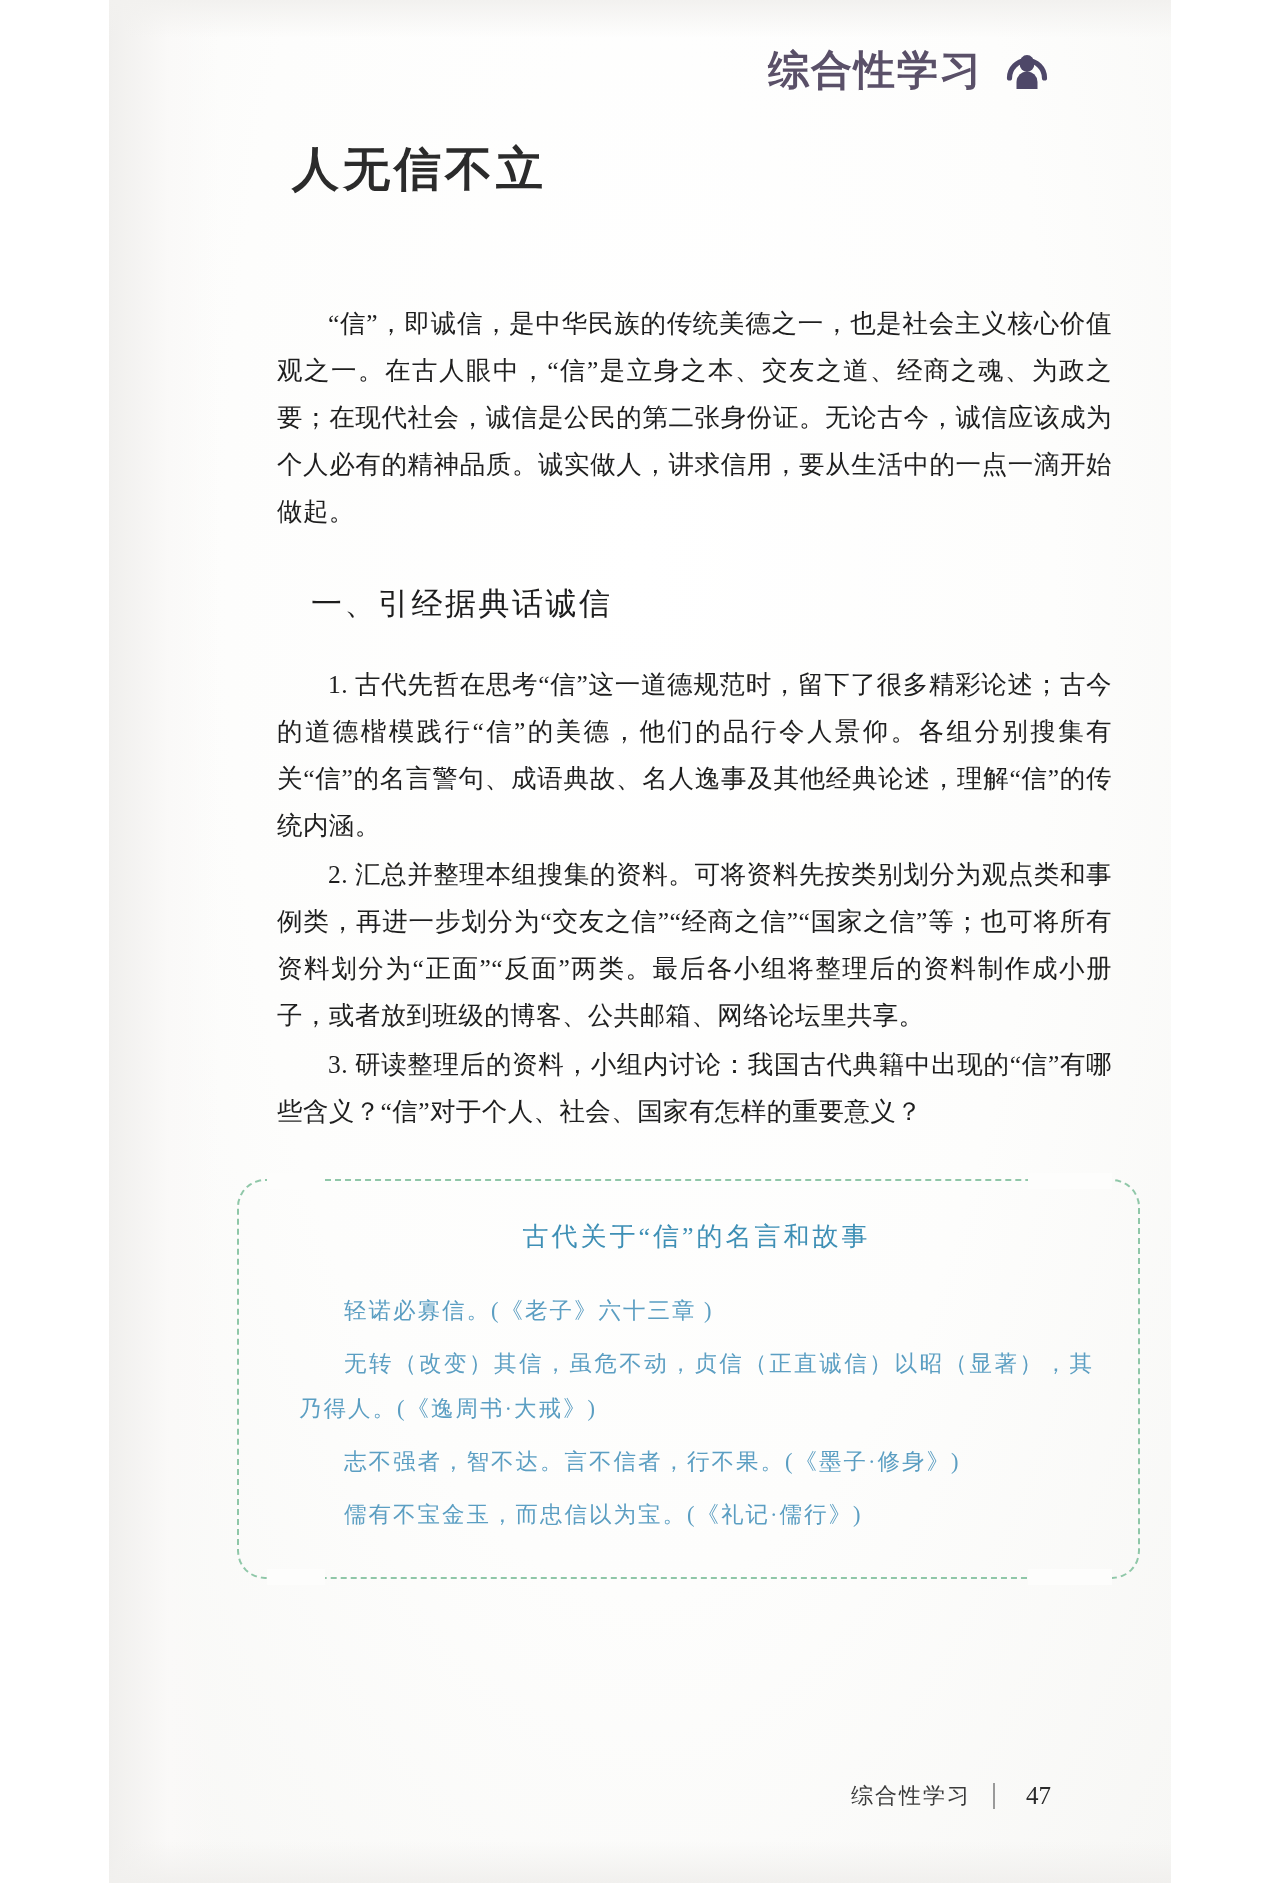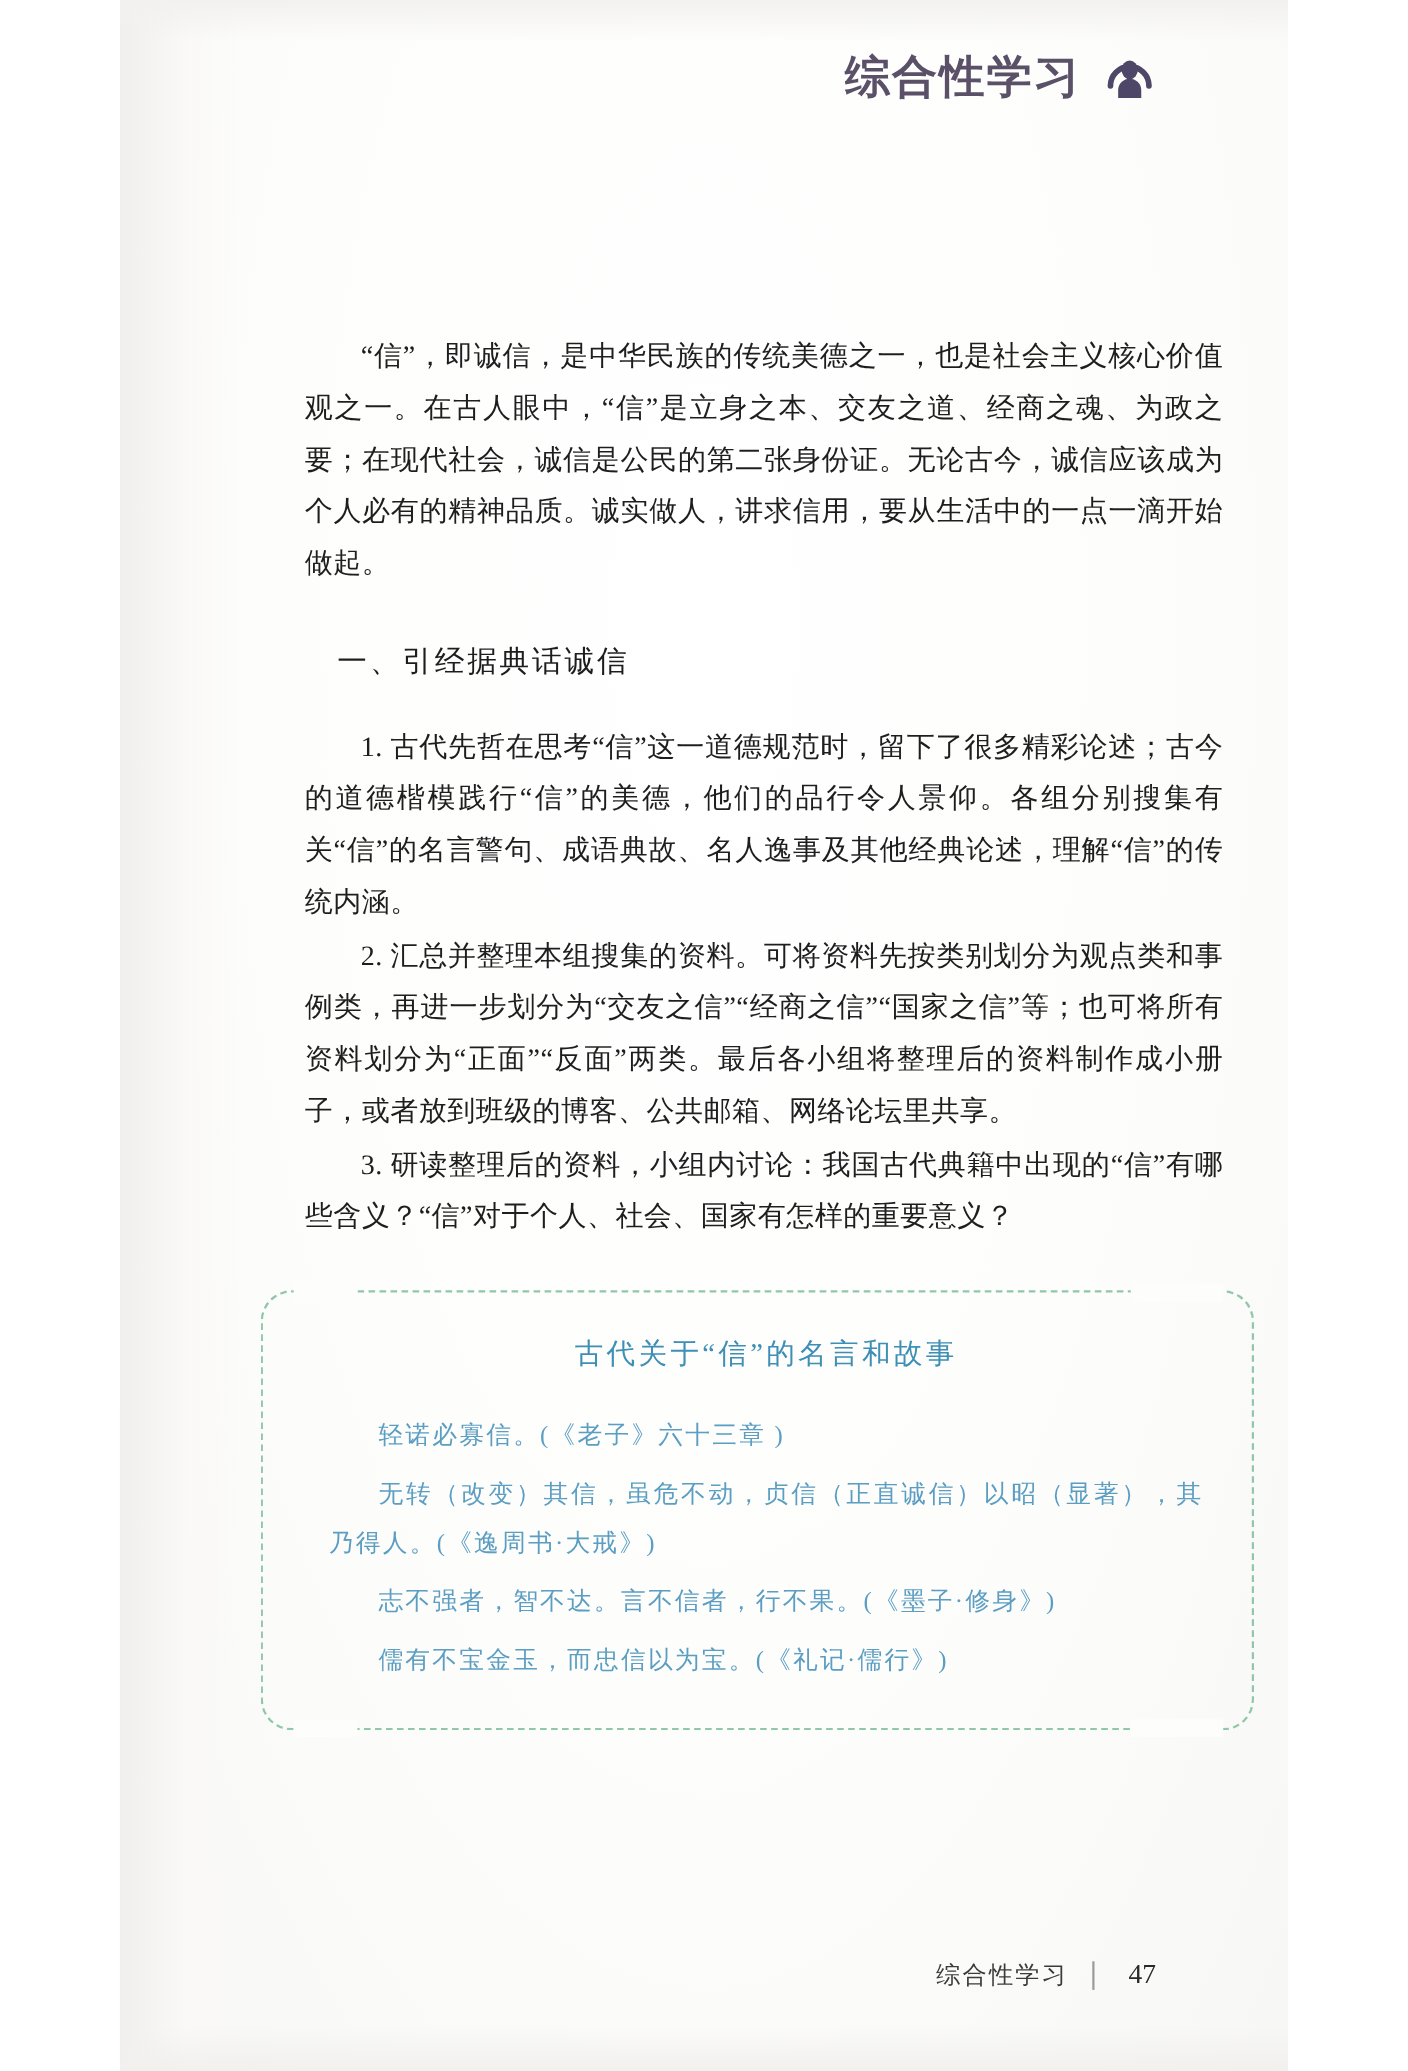--- a/index.html
+++ b/index.html
@@ -93,21 +93,21 @@
     line-height: 47px;
     color: #1e1e1e;
     text-align: justify;
     text-justify: inter-character;
     text-indent: 2em;
     letter-spacing: 0.4px;
   }
   h2.section-heading {
     margin: 48px 0 36px 0;
     font-family: "Liberation Serif", "DejaVu Serif", serif;
-    font-size: 27px;
+    font-size: 31px;
     font-weight: 400;
     color: #1d1d1d;
     letter-spacing: 2.5px;
     text-indent: 1.1em;
   }
   .list-block p.para {
     margin-bottom: 2px;
   }
 
   
@@ -219,20 +219,21 @@
     <div class="hdr-text">综合性学习</div>
     <div class="person-badge">
       <svg viewBox="0 0 52 52" width="52" height="52" aria-hidden="true">
         <path d="M8.5 34 A17.5 17.5 0 1 1 43.5 34" fill="none" stroke="#4e4768" stroke-width="5.2" stroke-linecap="round"></path>
         <ellipse cx="26" cy="19.5" rx="7.4" ry="8.4" fill="#4e4768"></ellipse>
         <path d="M15.5 45 L15.5 38 A10.5 10.5 0 0 1 36.5 38 L36.5 45 Z" fill="#4e4768"></path>
       </svg>
     </div>
   </div>
 
+  <div class="doc-title">人无信不立</div>
 
   <div class="body-col">
 
     <p class="para">“信”，即诚信，是中华民族的传统美德之一，也是社会主义核心价值观之一。在古人眼中，“信”是立身之本、交友之道、经商之魂、为政之要；在现代社会，诚信是公民的第二张身份证。无论古今，诚信应该成为个人必有的精神品质。诚实做人，讲求信用，要从生活中的一点一滴开始做起。</p>
 
     <h2 class="section-heading">一、引经据典话诚信</h2>
 
     <div class="list-block">
       <p class="para">1. 古代先哲在思考“信”这一道德规范时，留下了很多精彩论述；古今的道德楷模践行“信”的美德，他们的品行令人景仰。各组分别搜集有关“信”的名言警句、成语典故、名人逸事及其他经典论述，理解“信”的传统内涵。</p>
       <p class="para">2. 汇总并整理本组搜集的资料。可将资料先按类别划分为观点类和事例类，再进一步划分为“交友之信”“经商之信”“国家之信”等；也可将所有资料划分为“正面”“反面”两类。最后各小组将整理后的资料制作成小册子，或者放到班级的博客、公共邮箱、网络论坛里共享。</p>

